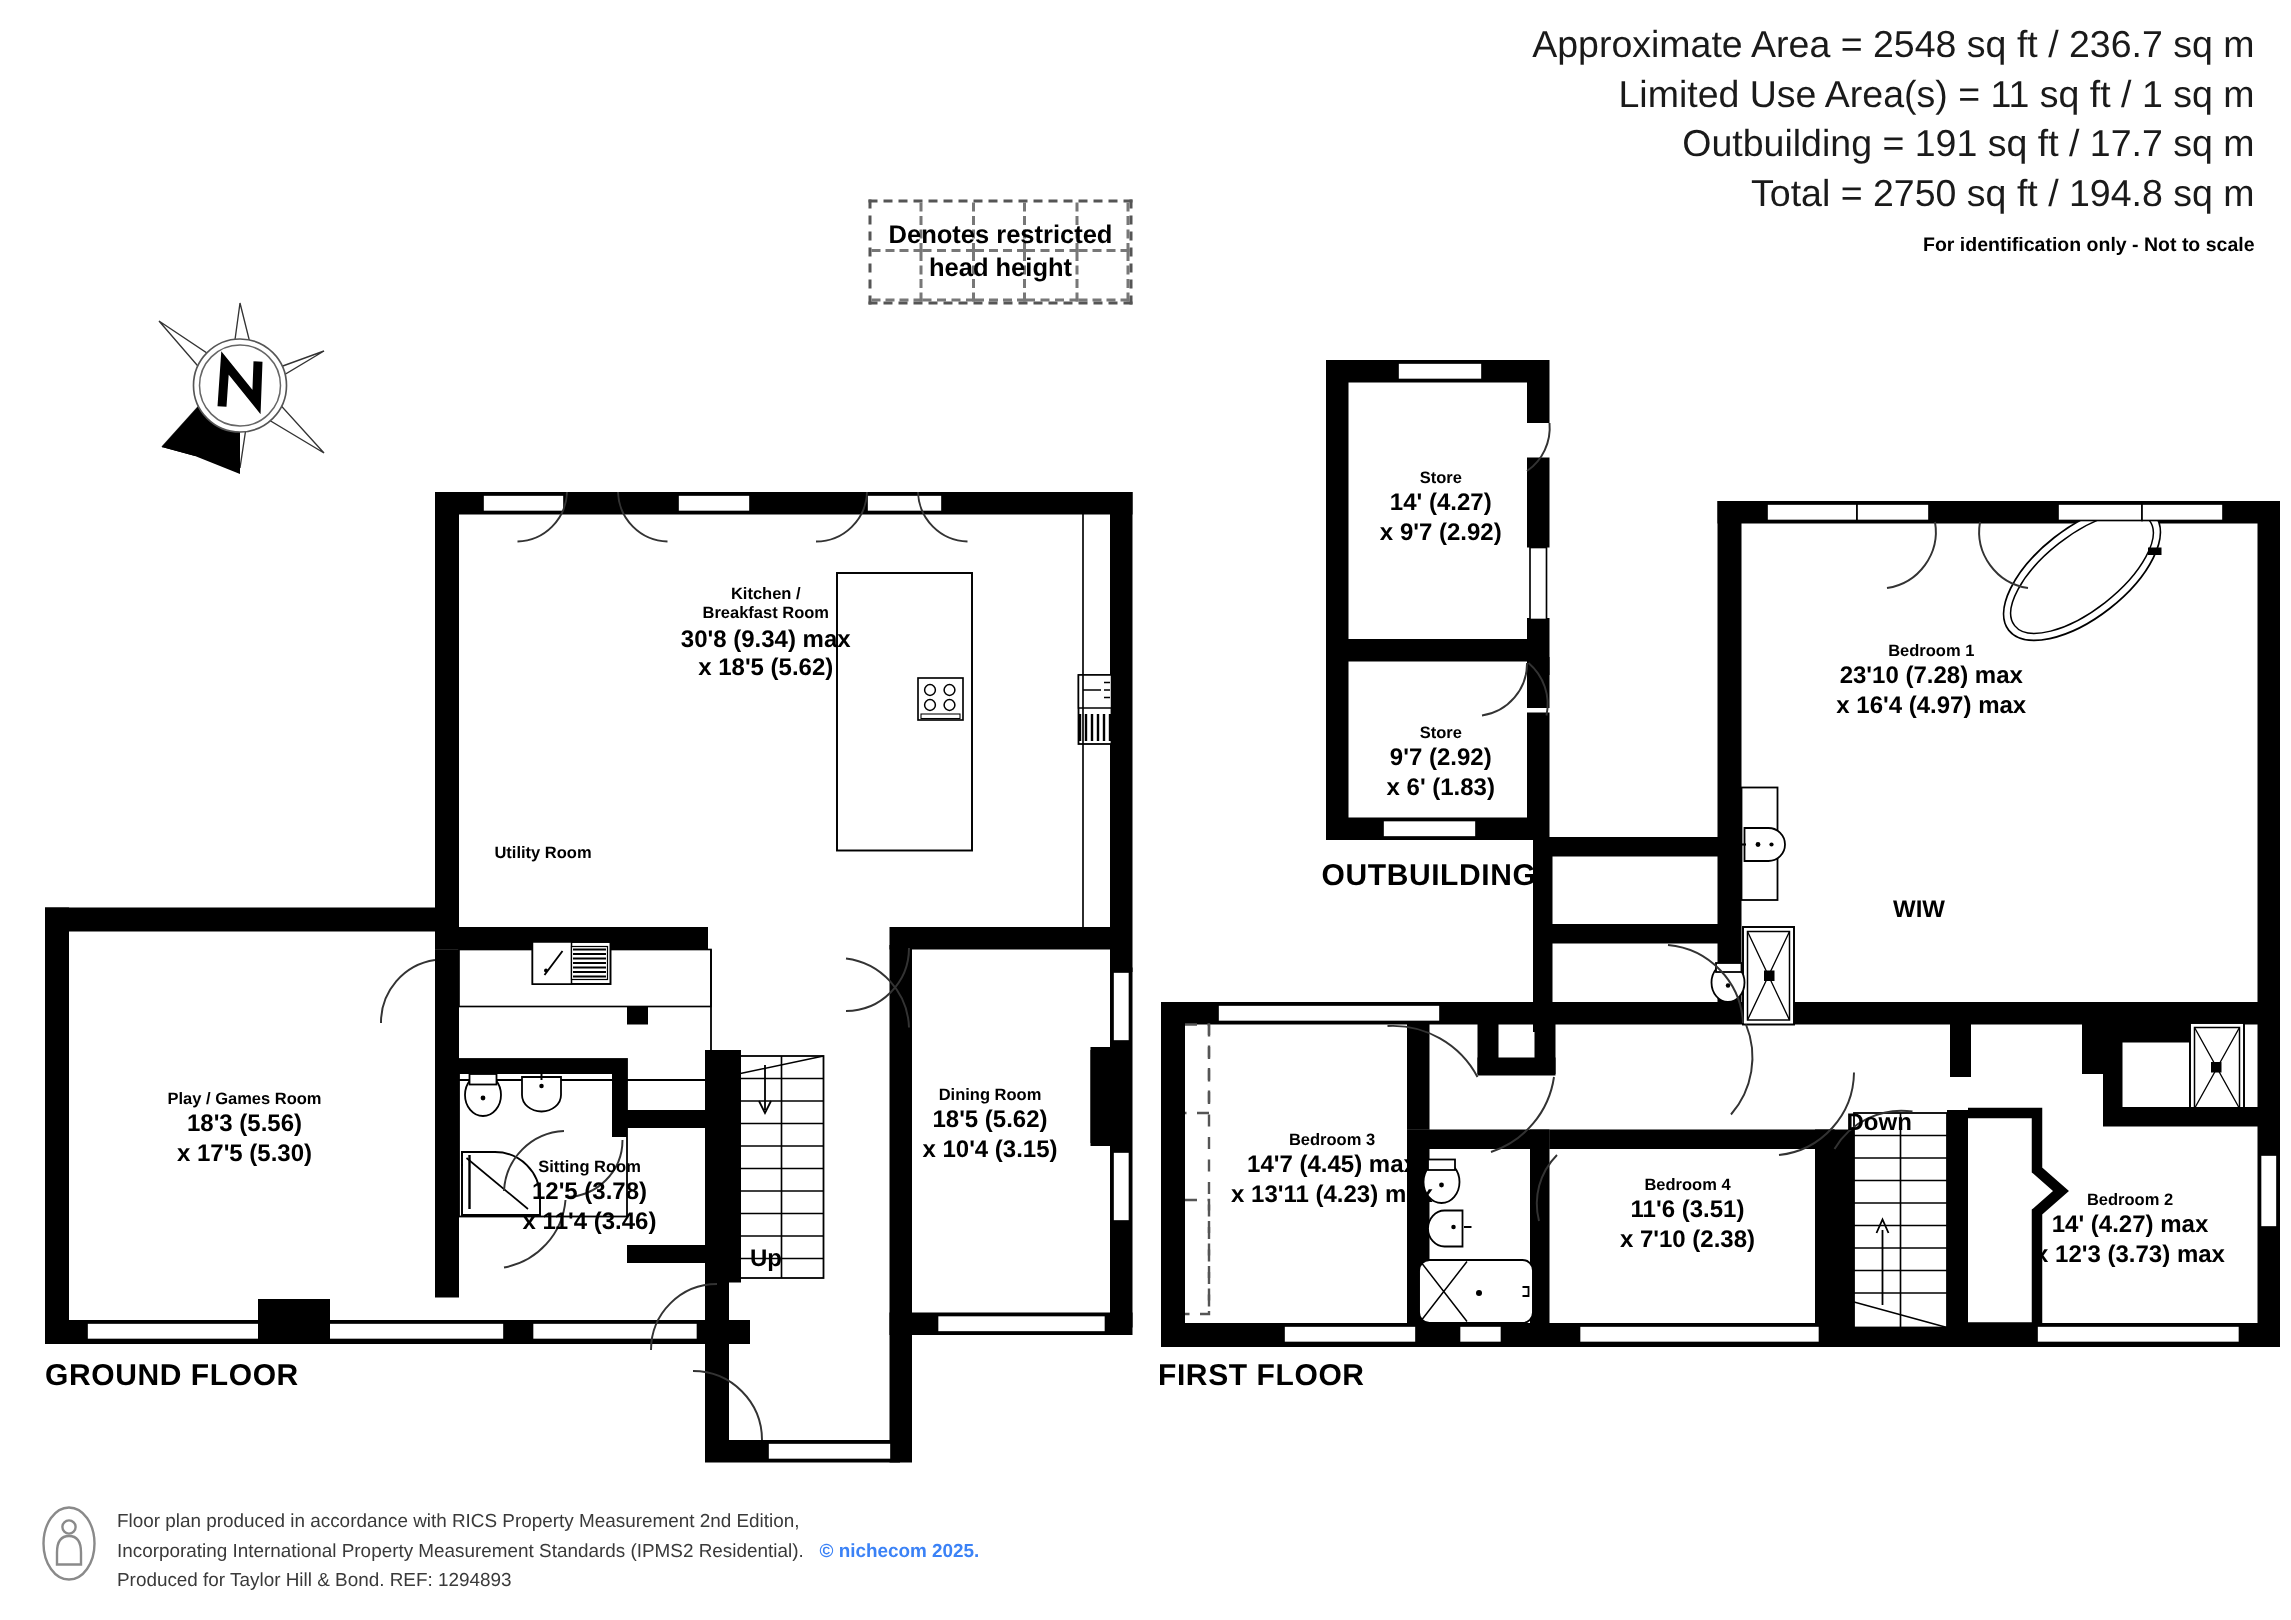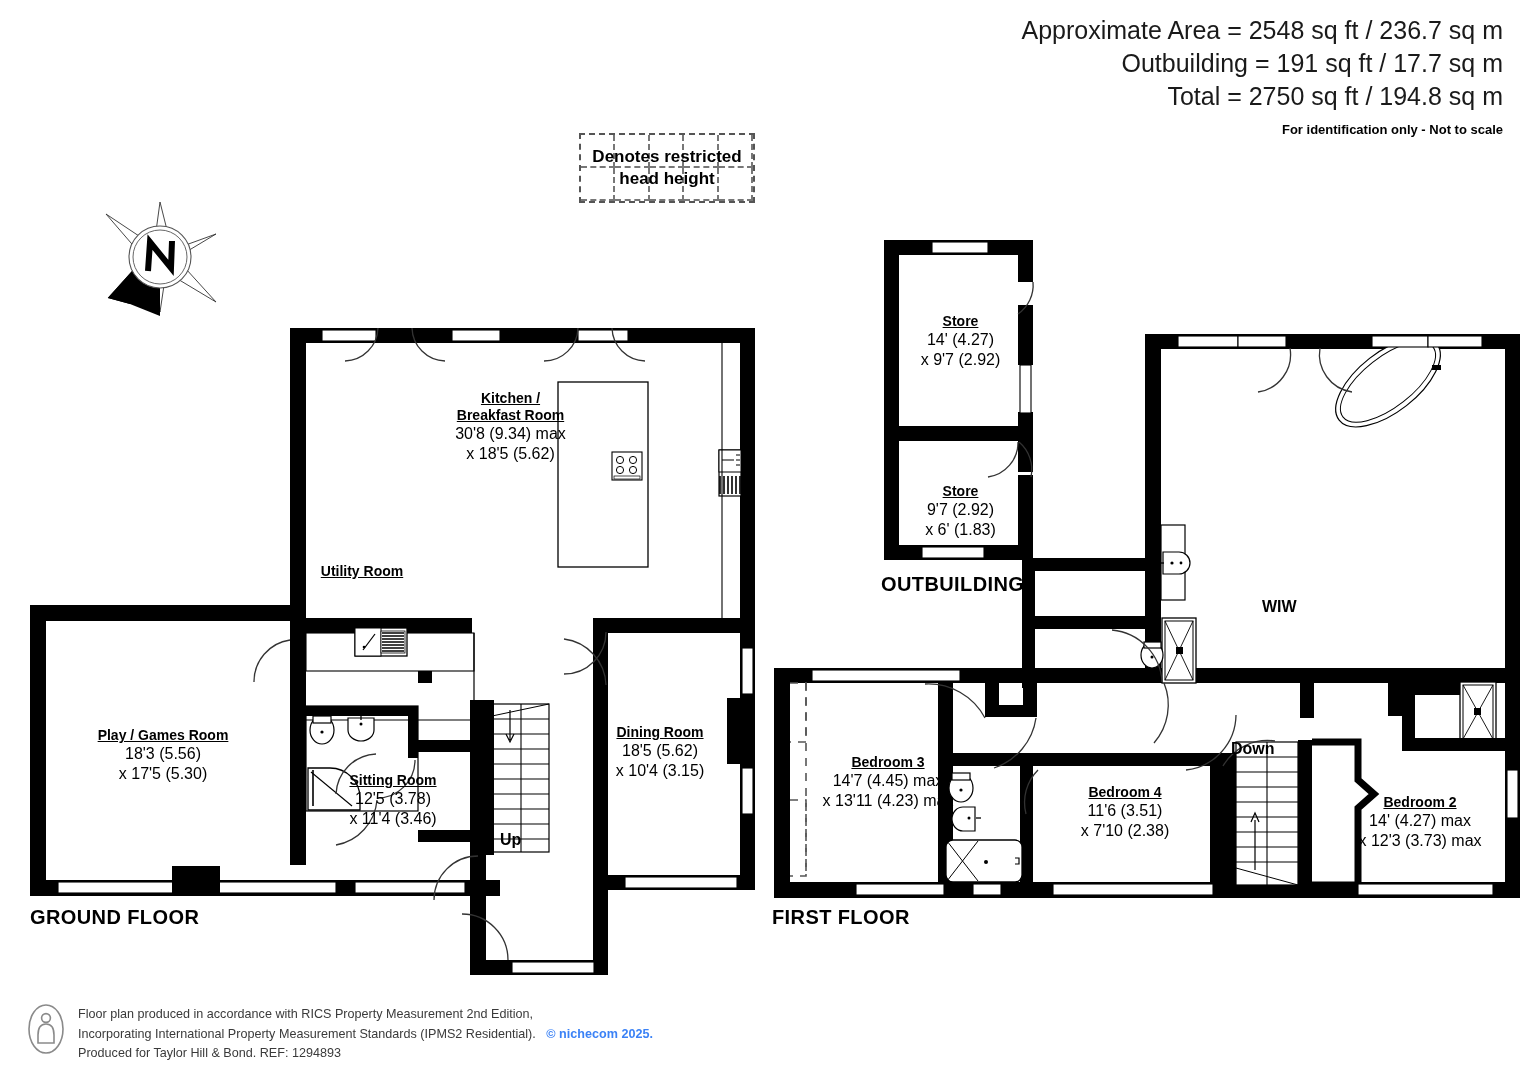--- a/index.html
+++ b/index.html
@@ -77,22 +77,22 @@
     white-space: nowrap;
   }
 
   
   .room {
     position: absolute;
     text-align: center;
     line-height: 1.22;
     white-space: nowrap;
   }
-  .room .rname { font-size: 14px; font-weight: bold; text-decoration: underline; }
-  .room .rdim  { font-size: 16px; }
+  .room .rname { font-size: 11px; font-weight: bold; }
+  .room .rdim  { font-size: 16px; font-weight: bold; }
 
   .tag {
     position: absolute;
     font-size: 16px;
     font-weight: bold;
     white-space: nowrap;
   }
 
   
   .footer {
@@ -114,20 +114,21 @@
   .dash { fill: none; stroke: #555; stroke-width: 1.6; stroke-dasharray: 8 7; }
   .door { fill: none; stroke: #333; stroke-width: 1.3; }
 </style>
 </head>
 <body>
 
 <div id="stage">
 
   <div class="area-block">
     <div class="area-line">Approximate Area = 2548 sq ft / 236.7 sq m</div>
+    <div class="area-line">Limited Use Area(s) = 11 sq ft / 1 sq m</div>
     <div class="area-line">Outbuilding = 191 sq ft / 17.7 sq m</div>
     <div class="area-line">Total = 2750 sq ft / 194.8 sq m</div>
     <div class="area-note">For identification only - Not to scale</div>
   </div>
 
   <div class="legend-box">
     <div class="legend-grid">
       <div></div>
         <div></div>
         <div></div>
@@ -563,20 +564,25 @@
       <path d="M225 398 a64 64 0 0 0 -60 -34"></path>
       <path d="M276 398 a62 62 0 0 1 -42 50"></path>
       <path d="M278 450 a46 46 0 0 0 -12 44"></path>
       <path d="M463 446 a52 52 0 0 1 52 -25"></path>
       <path d="M476 420 a56 56 0 0 1 -50 55" transform="translate(0,-25)"></path>
       <path d="M402 362 a55 55 0 0 0 -50 -52" transform="translate(0,0)"></path>
       <path d="M404 363 a58 58 0 0 1 -10 60"></path>
     </g>
   </svg>
 
+  <div class="room" style="left:1180px; top:428px; width:215px;">
+    <div class="rname">Bedroom 1</div>
+    <div class="rdim">23'10 (7.28) max</div>
+    <div class="rdim">x 16'4 (4.97) max</div>
+  </div>
 
   <div class="room" style="left:781px; top:754px; width:214px;">
     <div class="rname">Bedroom 3</div>
     <div class="rdim">14'7 (4.45) max</div>
     <div class="rdim">x 13'11 (4.23) max</div>
   </div>
 
   <div class="room" style="left:1038px; top:784px; width:174px;">
     <div class="rname">Bedroom 4</div>
     <div class="rdim">11'6 (3.51)</div>

